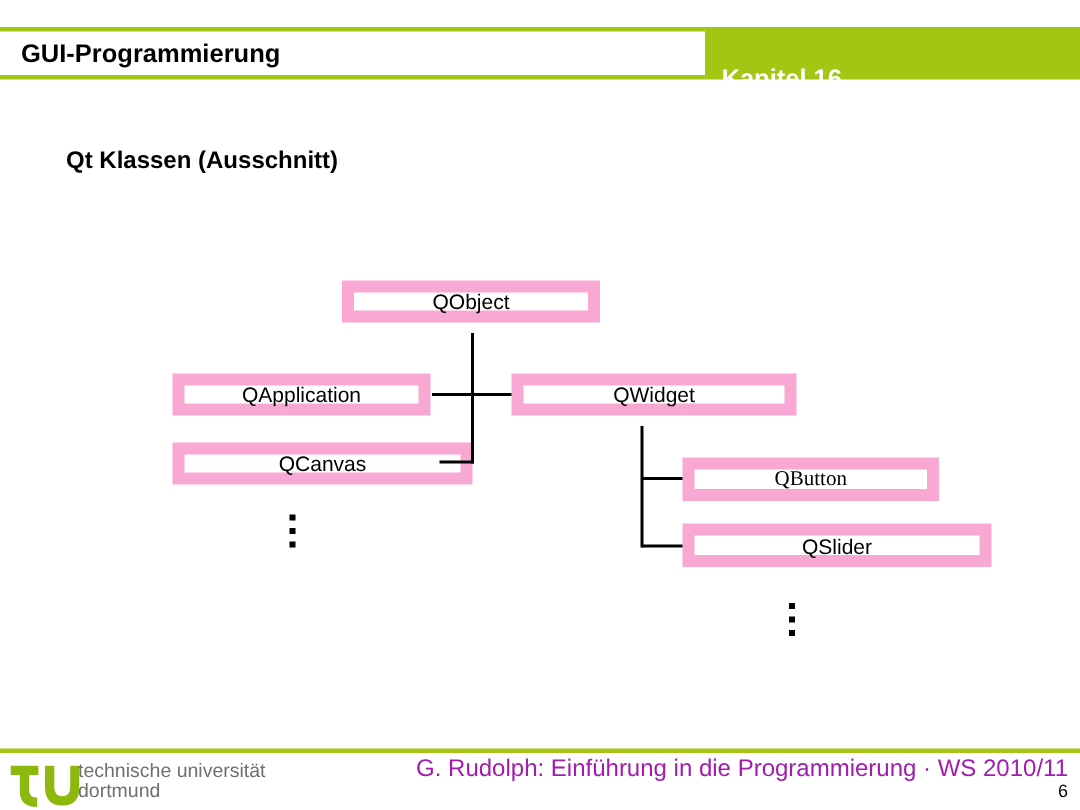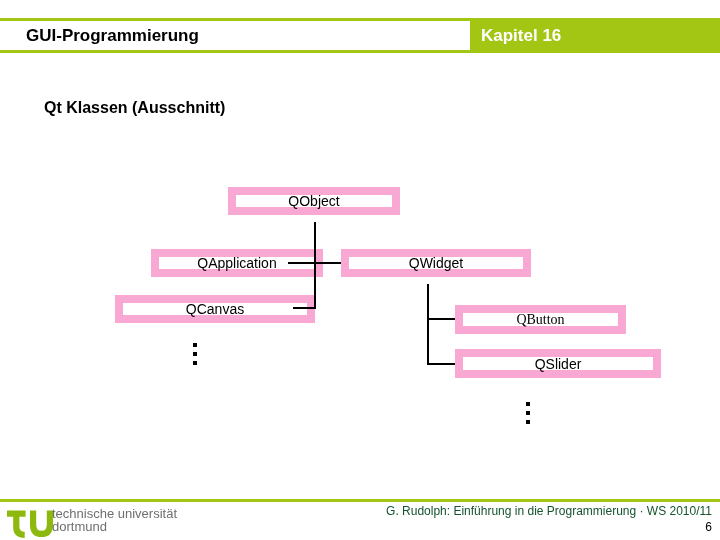--- a/index.html
+++ b/index.html
@@ -2,30 +2,30 @@
 <html><head>
 <meta charset="utf-8">
 <style>
   html,body{margin:0;padding:0;background:#ffffff;}
   body{font-family:"Liberation Sans",sans-serif;}
   .slide{position:relative;width:720px;height:540px;background:#ffffff;overflow:hidden;}
 
   
   .band{position:absolute;left:0;top:18px;width:720px;height:35px;background:#a3c514;}
   .band-white{position:absolute;left:0;top:3px;width:470px;height:29px;background:#ffffff;display:flex;align-items:center;}
-  .band-title{font-size:17px;font-weight:bold;color:#000;padding-left:26px;white-space:nowrap;}
-  .chapter{position:absolute;left:481px;top:0;height:35px;display:flex;align-items:center;font-size:17px;font-weight:bold;color:#ffffff;white-space:nowrap;}
+  .band-title{font-size:17px;font-weight:bold;color:#000;padding-left:14px;white-space:nowrap;}
+  .chapter{position:absolute;left:481px;top:17px;height:35px;display:flex;align-items:center;font-size:17px;font-weight:bold;color:#ffffff;white-space:nowrap;}
 
   
   .slide-title{position:absolute;left:44px;top:99px;margin:0;font-size:16px;font-weight:bold;color:#000;}
 
   
   .node{position:absolute;box-sizing:border-box;border:8px solid #f9a8d4;background:#fff;display:flex;align-items:center;justify-content:center;font-size:14px;color:#000;white-space:nowrap;}
   #n-qobject{left:228px;top:187px;width:172px;height:28px;}
-  #n-qapplication{left:115px;top:249px;width:172px;height:28px;margin-left:36px;}
+  #n-qapplication{left:115px;top:249px;width:172px;height:28px;}
   #n-qwidget{left:341px;top:249px;width:190px;height:28px;}
   #n-qcanvas{left:115px;top:295px;width:200px;height:28px;}
   #n-qbutton{left:455px;top:305px;width:171px;height:29px;font-family:Liberation Serif, serif;}
   #n-qslider{left:455px;top:349px;width:206px;height:29px;}
 
   .line{position:absolute;background:#000;}
   .v1{left:314px;top:222px;width:2px;height:87px;}
   .h-qapp{left:288px;top:262px;width:53px;height:2px;}
   .h-qcanvas{left:293px;top:307px;width:23px;height:2px;}
   .v2{left:427px;top:284px;width:2px;height:81px;}
@@ -34,21 +34,21 @@
 
   .vdots{position:absolute;display:flex;flex-direction:column;gap:5px;}
   .vdots i{display:block;width:4px;height:4px;background:#000;}
   .vdots1{left:193px;top:343px;}
   .vdots2{left:526px;top:402px;}
 
   
   .footer-line{position:absolute;left:0;top:499px;width:720px;height:3px;background:#a3c514;}
   .logo{position:absolute;left:7px;top:504px;}
   .logo-text{position:absolute;left:52px;top:507px;font-size:13px;line-height:13px;color:#6f6f6e;}
-  .credit{position:absolute;right:8px;top:504px;font-size:12px;color:#14532d;white-space:nowrap;}
+  .credit{position:absolute;right:8px;top:504px;font-size:16px;color:#a21caf;white-space:nowrap;}
   .pagenum{position:absolute;right:8px;top:520px;font-size:12px;color:#000;}
 </style>
 </head>
 <body>
 
 <div class="slide">
 
   <div class="band">
     <div class="band-white">
       <span class="band-title">GUI-Programmierung</span>

